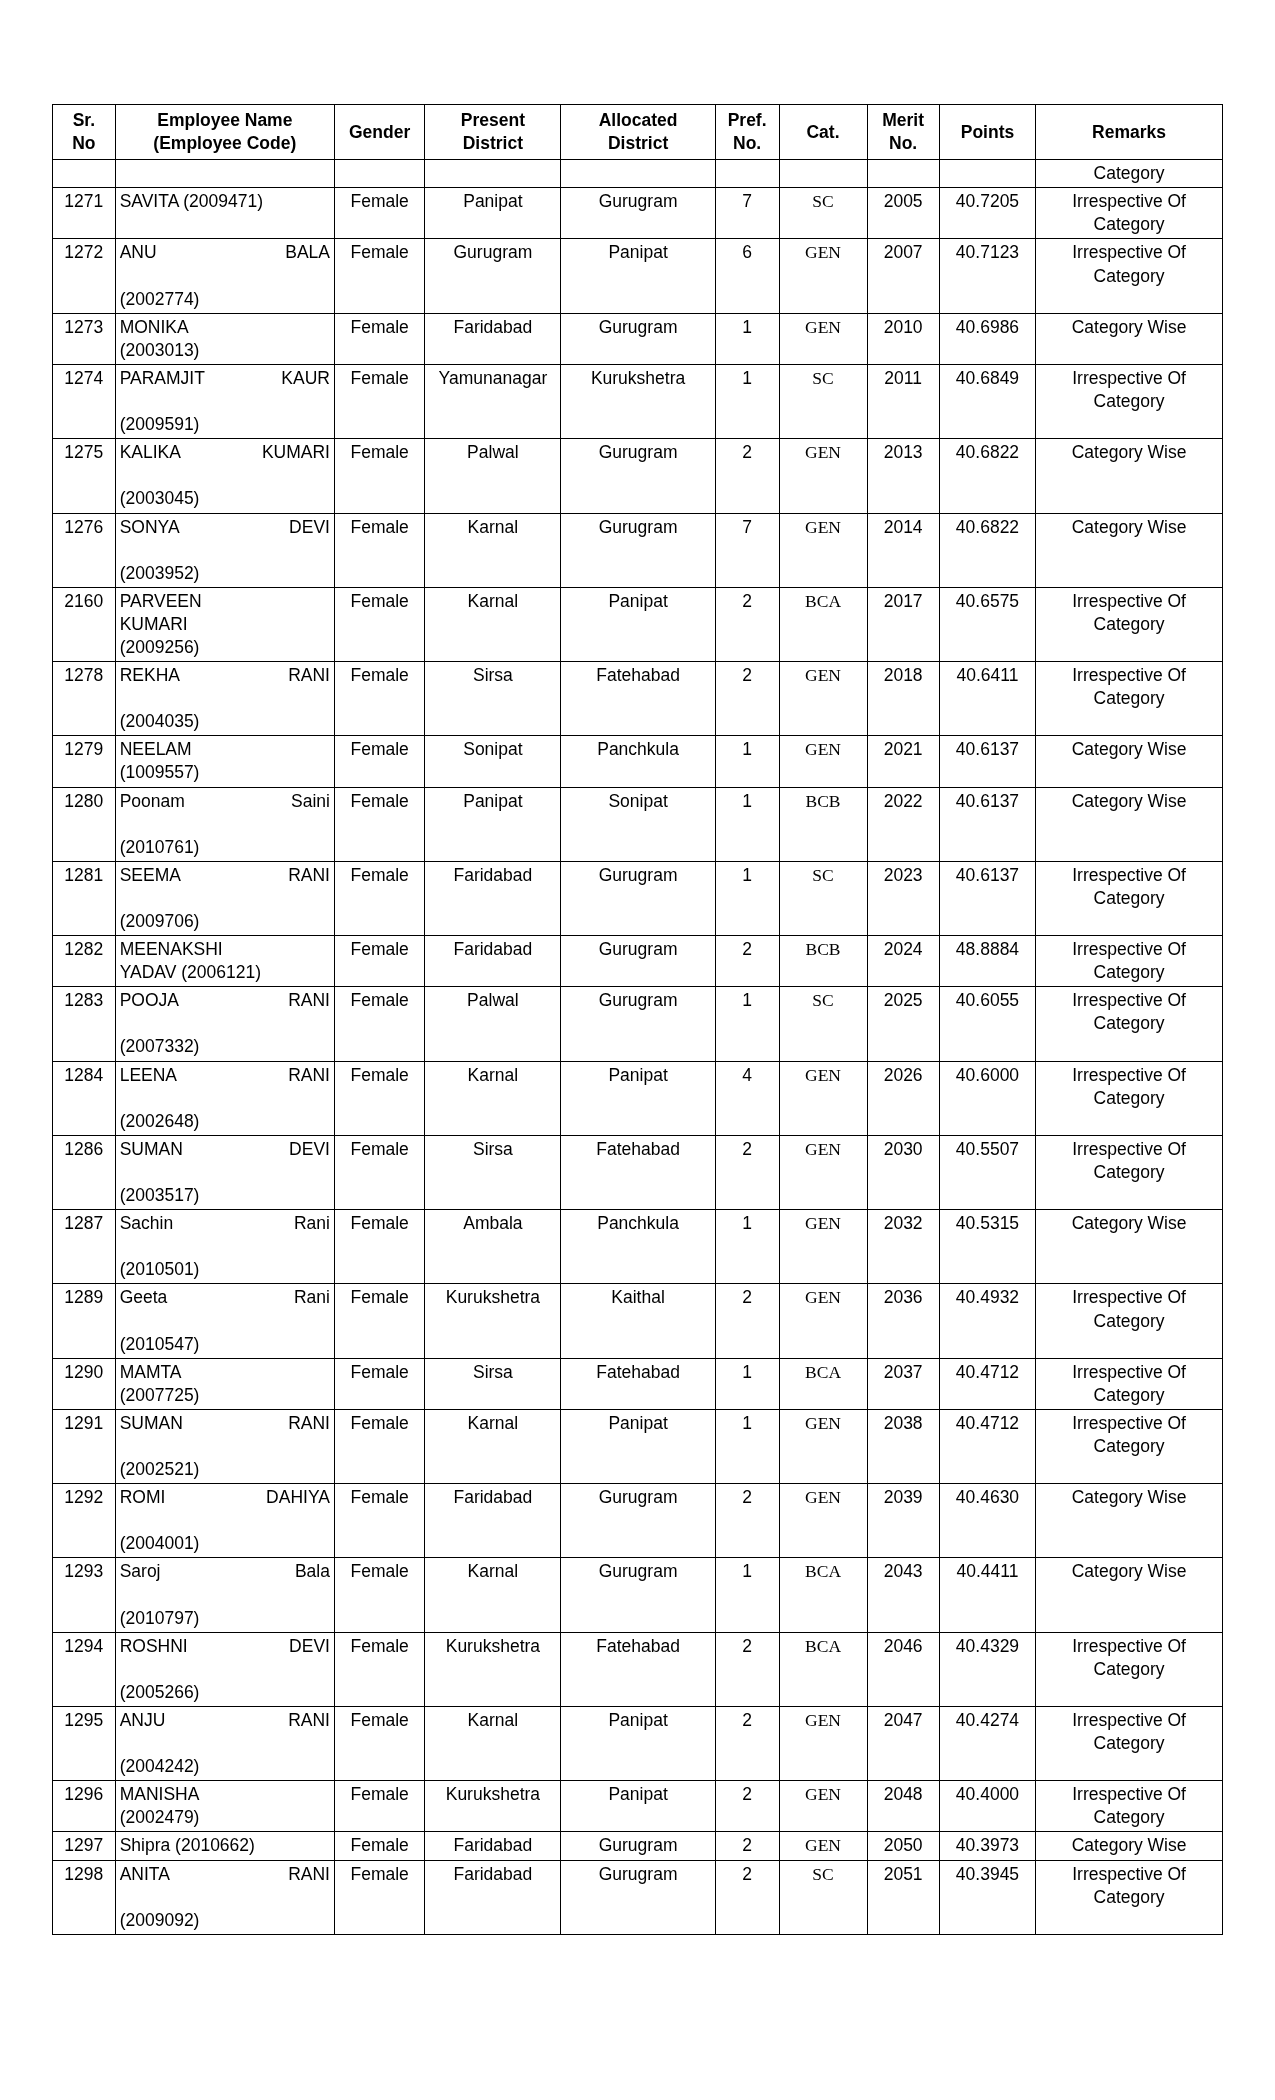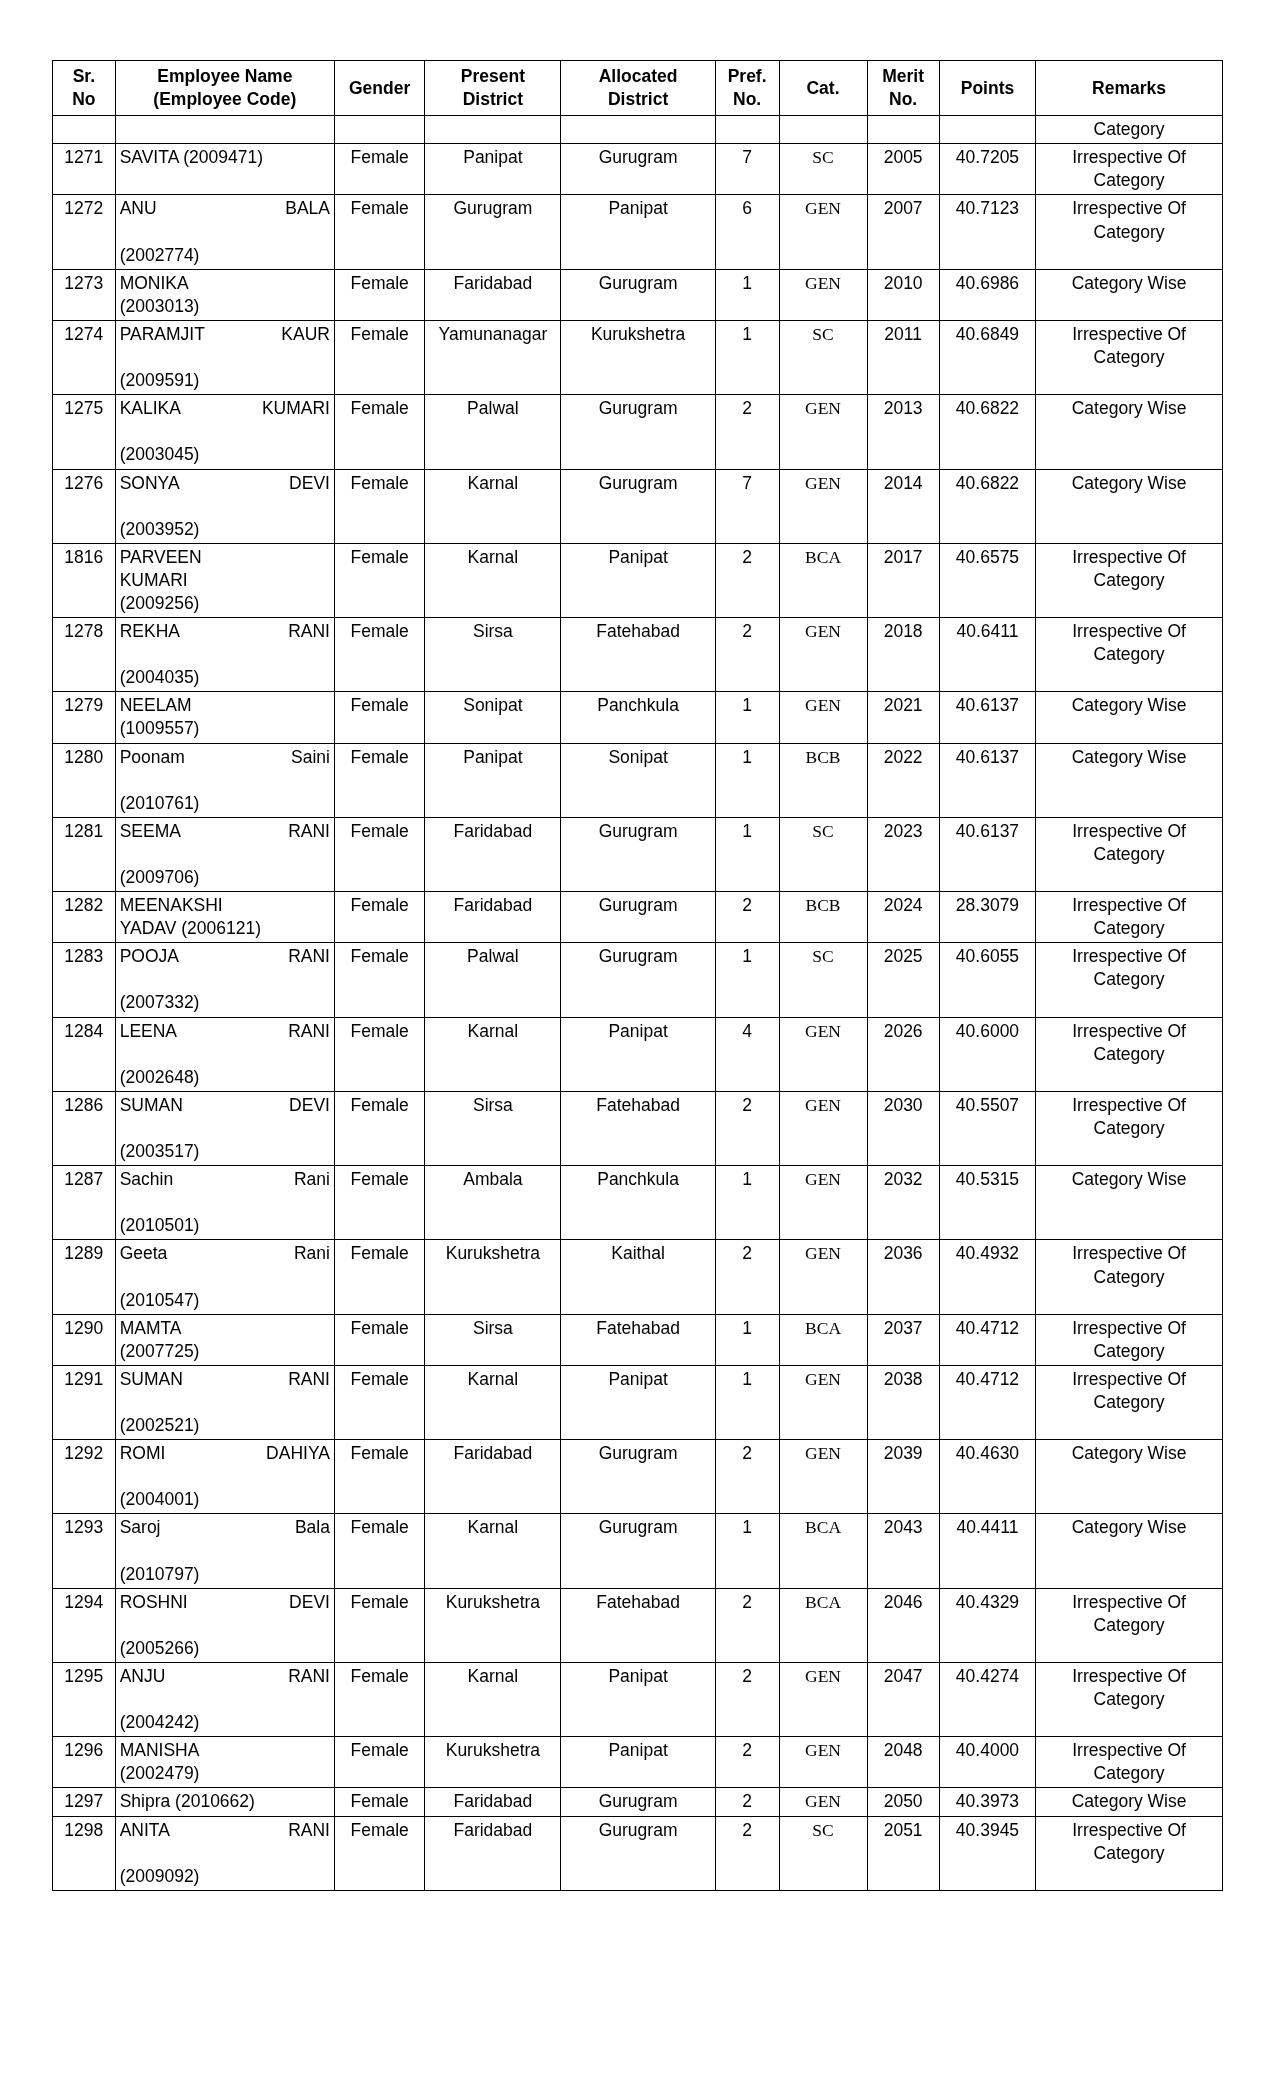--- a/index.html
+++ b/index.html
@@ -12,21 +12,21 @@
     height: 2100px;
     font-family: "Liberation Sans", sans-serif;
     color: #000000;
     -webkit-font-smoothing: antialiased;
   }
   .page {
     position: relative;
     width: 1275px;
     height: 2100px;
     box-sizing: border-box;
-    padding: 60px 0 0 52px;
+    padding: 104px 0 0 52px;
   }
   table.merit-table {
     border-collapse: collapse;
     table-layout: fixed;
     width: 1171px;
     font-size: 17.5px;
     line-height: 1.32;
   }
   table.merit-table th,
   table.merit-table td {
@@ -228,21 +228,21 @@
           <td class="gender">Female</td>
           <td class="present">Karnal</td>
           <td class="alloc">Gurugram</td>
           <td class="pref">7</td>
           <td class="cat">GEN</td>
           <td class="merit">2014</td>
           <td class="points">40.6822</td>
           <td class="remarks">Category Wise</td>
         </tr>
         <tr>
-          <td class="sr">1816</td>
+          <td class="sr">2160</td>
           <td class="name">
             <span class="nm noflush">PARVEEN</span>
             <span class="nm noflush">KUMARI</span>
             <span class="nm noflush">(2009256)</span>
           </td>
           <td class="gender">Female</td>
           <td class="present">Karnal</td>
           <td class="alloc">Panipat</td>
           <td class="pref">2</td>
           <td class="cat">BCA</td>
@@ -315,21 +315,21 @@
           <td class="name">
             <span class="nm noflush">MEENAKSHI</span>
             <span class="nm noflush">YADAV (2006121)</span>
           </td>
           <td class="gender">Female</td>
           <td class="present">Faridabad</td>
           <td class="alloc">Gurugram</td>
           <td class="pref">2</td>
           <td class="cat">BCB</td>
           <td class="merit">2024</td>
-          <td class="points">28.3079</td>
+          <td class="points">48.8884</td>
           <td class="remarks">Irrespective Of Category</td>
         </tr>
         <tr>
           <td class="sr">1283</td>
           <td class="name">
             <span class="nm"><span>POOJA</span> <span>RANI</span></span>
             <span class="nm noflush">(2007332)</span>
           </td>
           <td class="gender">Female</td>
           <td class="present">Palwal</td>

